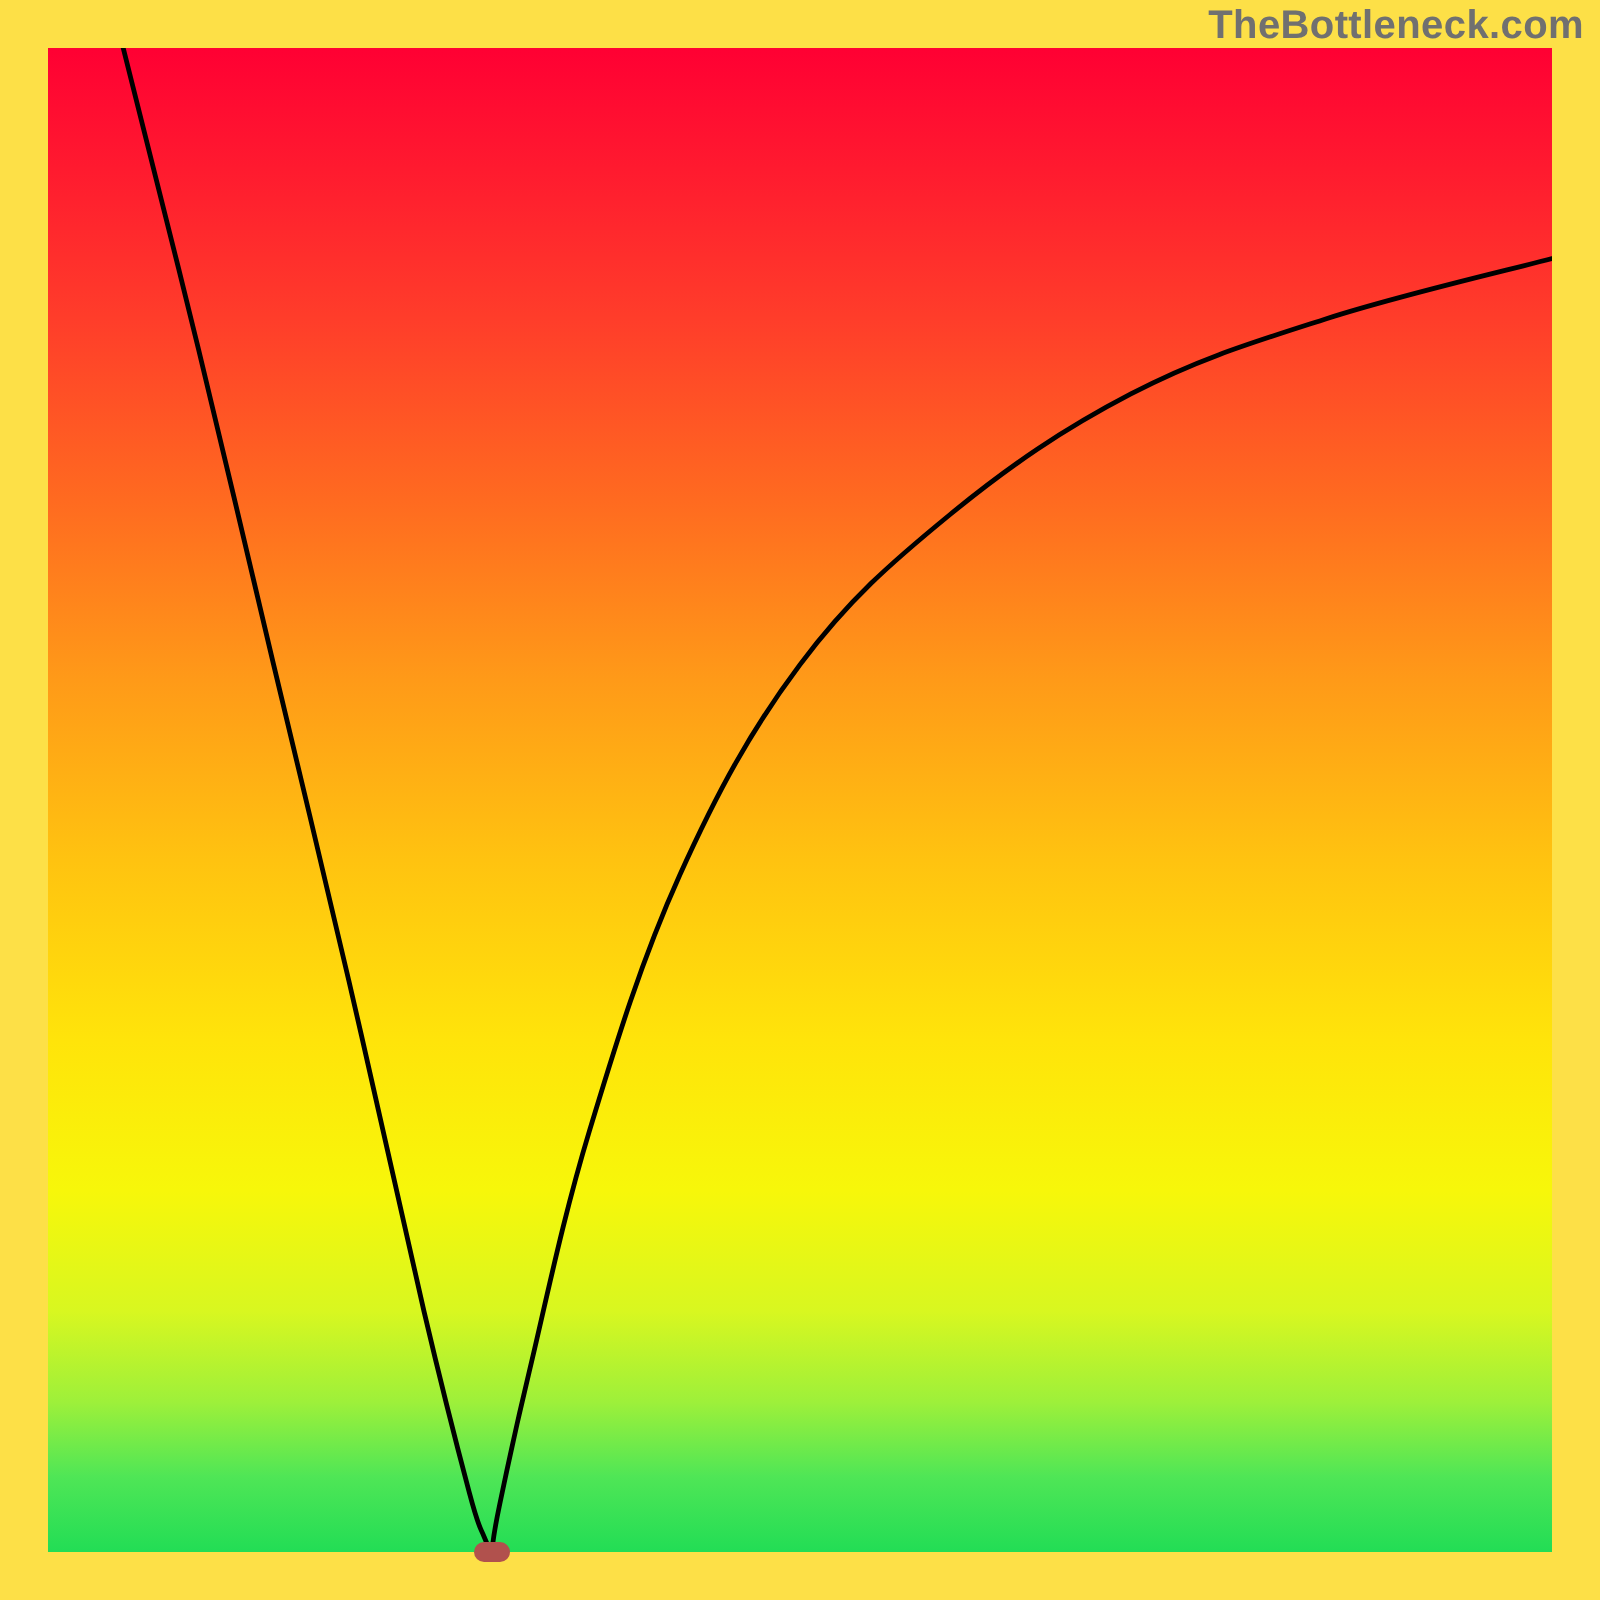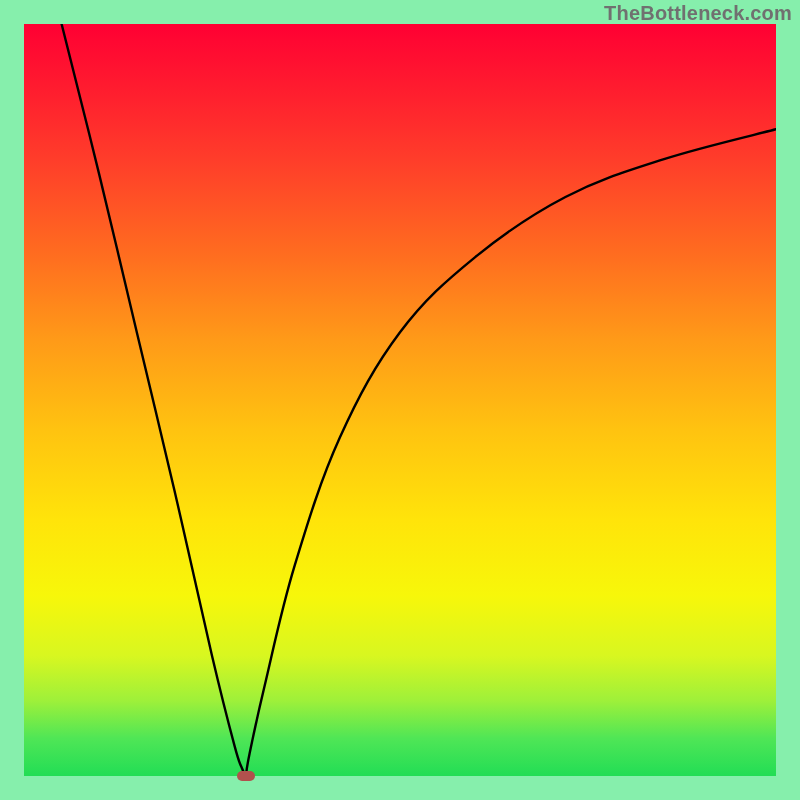--- a/index.html
+++ b/index.html
@@ -8,21 +8,21 @@
     width: 800px;
     height: 800px;
     background: #000;
     font-family: Arial, Helvetica, sans-serif;
     overflow: hidden;
   }
   .frame {
     position: relative;
     width: 800px;
     height: 800px;
-    background: #86efac;
+    background: #fde047;
   }
   .plot {
     position: absolute;
     left: 24px;
     top: 24px;
     width: 752px;
     height: 752px;
     
     background: linear-gradient(
       to bottom,

